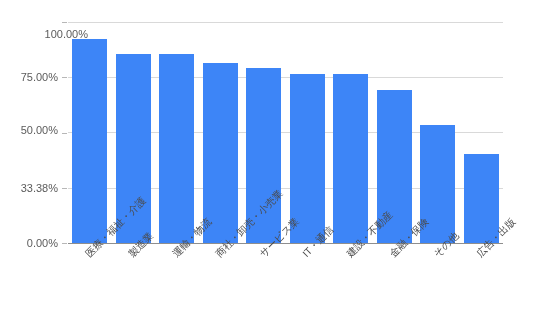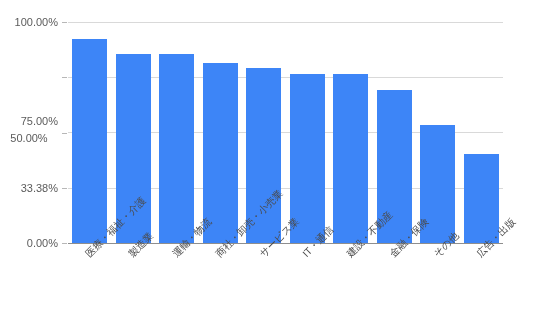--- a/index.html
+++ b/index.html
@@ -116,25 +116,25 @@
       <div class="bar" title="金融・保険 69.10%" style="left: 308.85px; width: 34.8px; height: 152.711px; background: rgb(61, 133, 247); border-color: rgb(61, 133, 247); color: transparent; font-size: 0px;"></div>
       <div class="bar" title="その他 53.60%" style="left: 352.35px; width: 34.8px; height: 118.456px; background: rgb(61, 133, 247); border-color: rgb(61, 133, 247); color: transparent; font-size: 0px;"></div>
       <div class="bar" title="広告・出版 40.10%" style="left: 395.85px; width: 34.8px; height: 88.621px; background: rgb(61, 133, 247); border-color: rgb(61, 133, 247); color: transparent; font-size: 0px;"></div>
     </div>
 
   <div class="y-axis-labels">
       <div class="y-tick" style="top: 238px;">0.00%</div>
       <div class="y-tick-mark" style="top: 243px;"></div>
       <div class="y-tick" style="top: 182.75px;">33.38%</div>
       <div class="y-tick-mark" style="top: 187.75px;"></div>
-      <div class="y-tick" style="top: 133px; text-align: center;">50.00%</div>
+      <div class="y-tick" style="top: 125px;">50.00%</div>
       <div class="y-tick-mark" style="top: 132.5px;"></div>
-      <div class="y-tick" style="top: 72.25px; margin-top: 44px;">75.00%</div>
+      <div class="y-tick" style="top: 72.25px;">75.00%</div>
       <div class="y-tick-mark" style="top: 77.25px;"></div>
-      <div class="y-tick" style="top: 17px;">100.00%</div>
+      <div class="y-tick" style="top: 29px; margin-left: 30px;">100.00%</div>
       <div class="y-tick-mark" style="top: 22px;"></div>
     </div>
 
   <div class="x-labels-layer">
       <div class="x-label" style="left: 83.75px; top: 252px;">医療・福祉・介護</div>
       <div class="x-label" style="left: 127.25px; top: 252px;">製造業</div>
       <div class="x-label" style="left: 170.75px; top: 252px;">運輸・物流</div>
       <div class="x-label" style="left: 214.25px; top: 252px;">商社・卸売・小売業</div>
       <div class="x-label" style="left: 257.75px; top: 252px;">サービス業</div>
       <div class="x-label" style="left: 301.25px; top: 252px;">IT・通信</div>

